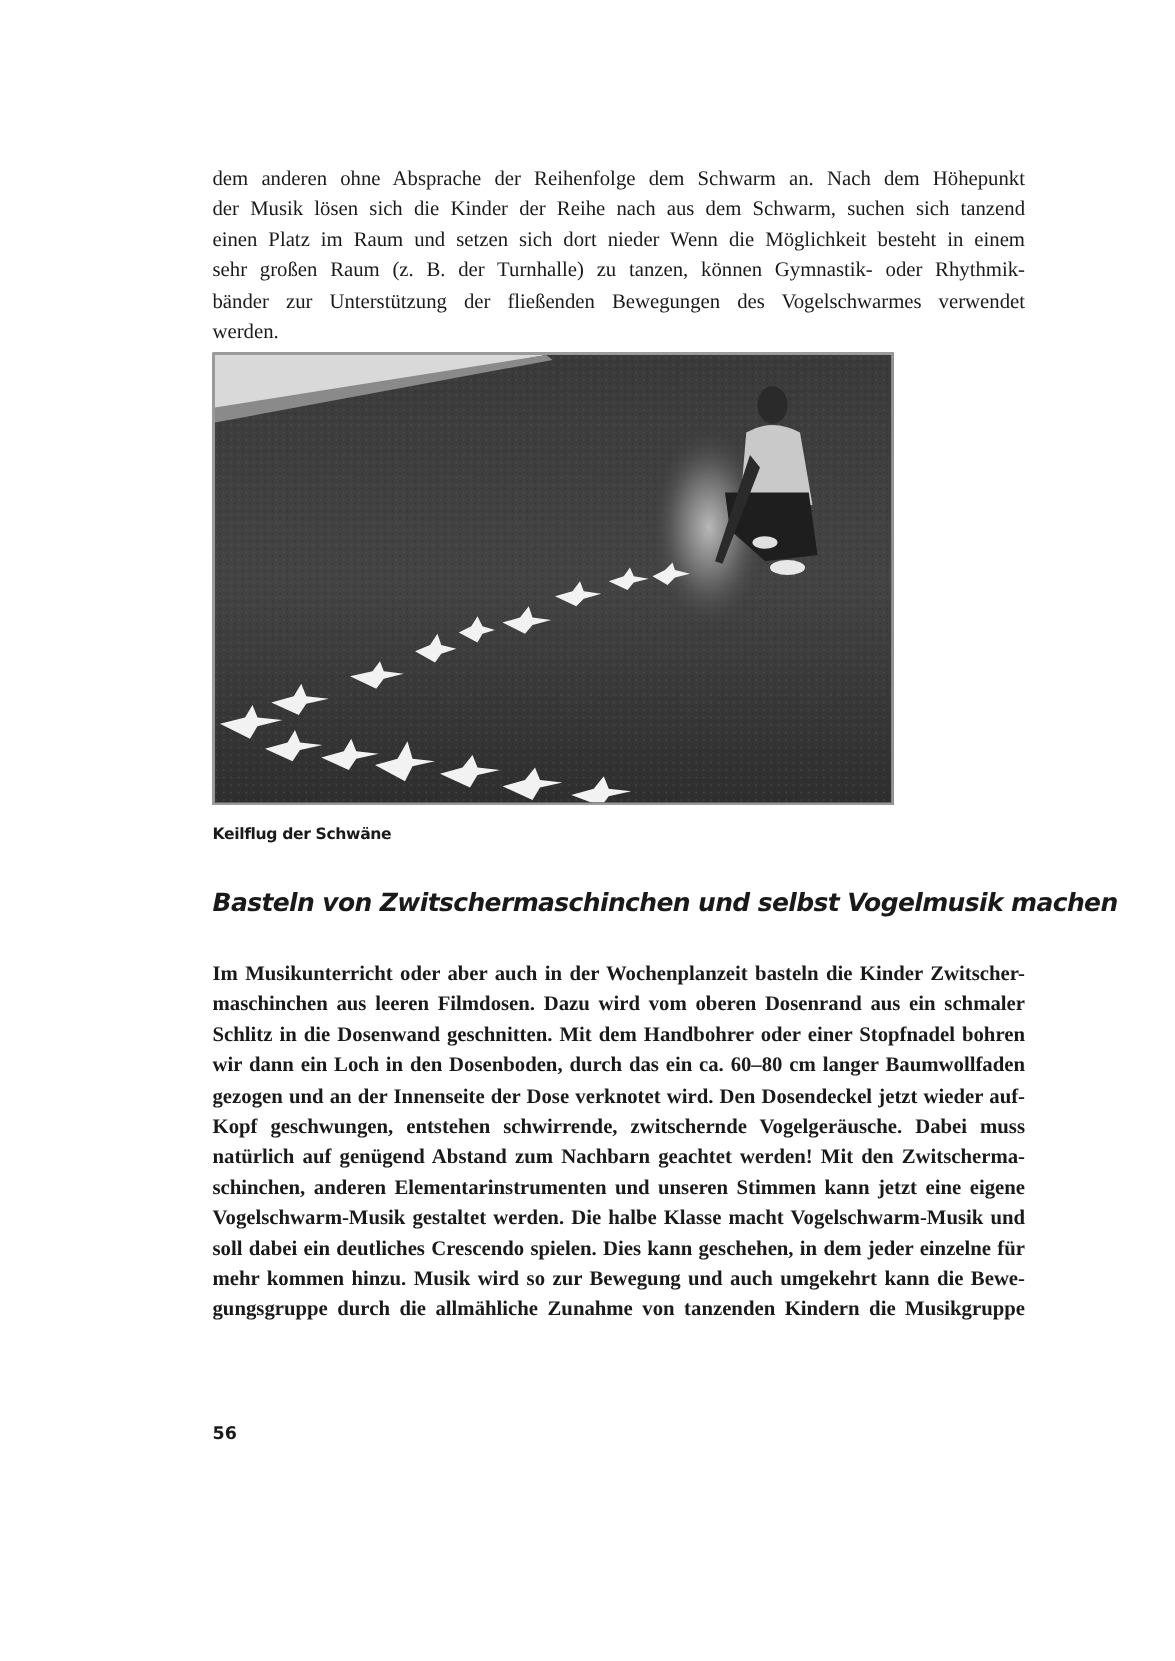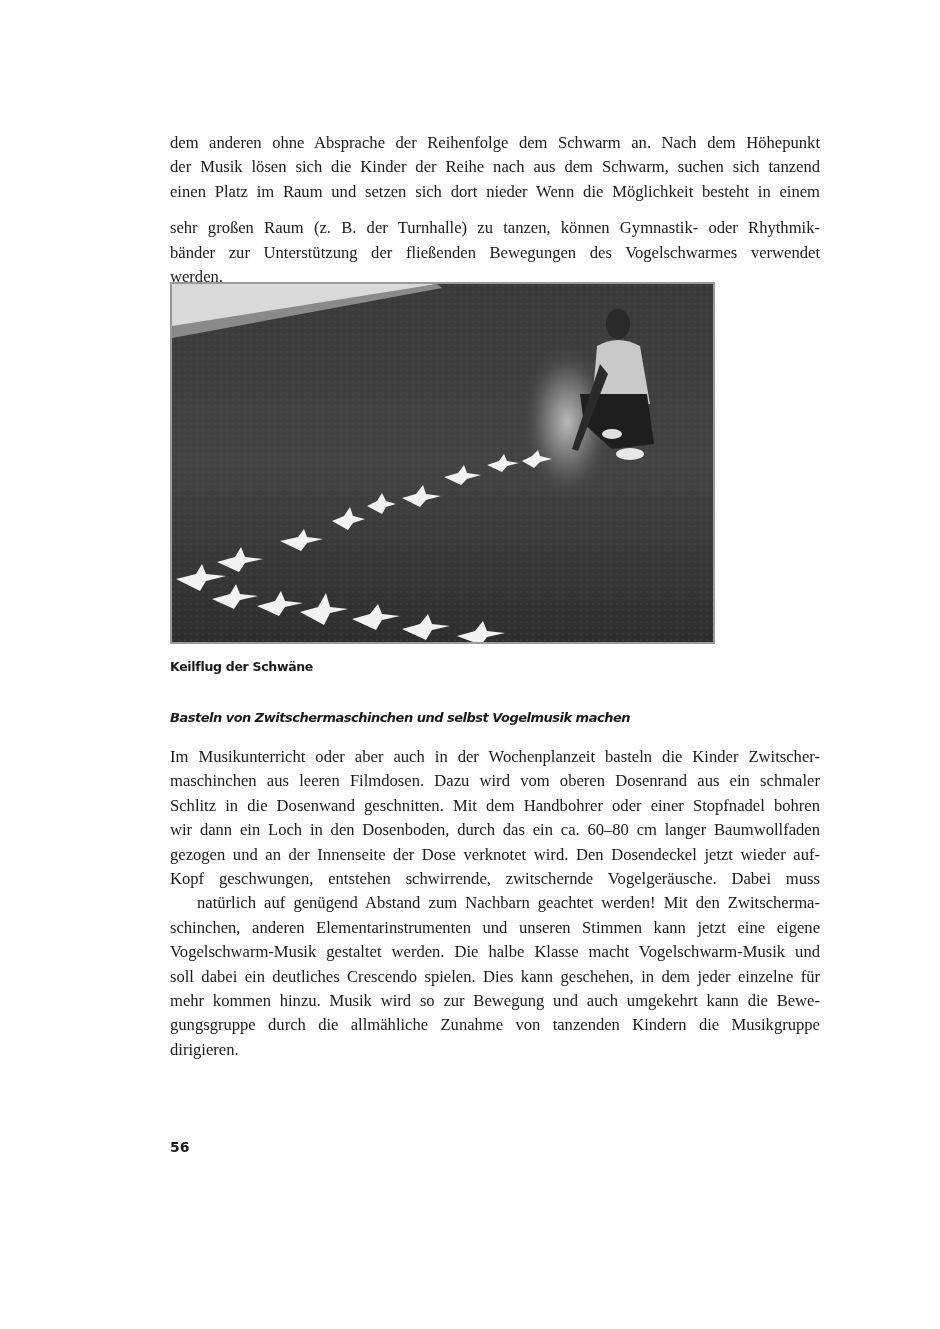--- a/index.html
+++ b/index.html
@@ -6,51 +6,51 @@
   body { width: 940px; height: 1329px; position: relative; overflow: hidden; }
   .page { position: absolute; left: 0; top: 0; width: 940px; height: 947px; background: #fff; }
   .body-text {
     position: absolute; left: 170px; width: 650px;
     font-family: "Liberation Serif", serif; font-size: 16.6px; line-height: 24.4px;
     color: #1a1a1a; text-align: justify; hyphens: manual;
   }
   .body-text span.line { display: block; text-align: justify; text-align-last: justify; white-space: nowrap; }
   .body-text span.line.last { text-align-last: left; }
   #para-1 { top: 131px; }
-  #para-2 { top: 745px; }
+  #para-2 { top: 767px; font-weight: bold; }
   .photo {
     position: absolute; left: 170px; top: 282px; width: 545px; height: 362px;
     border: 2px solid #9a9a9a; box-sizing: border-box; overflow: hidden;
     background: #3c3c3c;
   }
   .caption {
     position: absolute; left: 170px; top: 659px;
     font-family: "DejaVu Sans", sans-serif; font-weight: bold; font-size: 12.5px; color: #1a1a1a;
     letter-spacing: -0.3px;
   }
   .heading {
     position: absolute; left: 170px; top: 710px;
-    font-family: "DejaVu Sans", sans-serif; font-weight: bold; font-style: italic; font-size: 13px; color: #1a1a1a;
+    font-family: "DejaVu Sans", sans-serif; font-weight: bold; font-style: italic; font-size: 20px; color: #1a1a1a;
     letter-spacing: -0.5px;
   }
   .page-number {
     position: absolute; left: 170px; top: 1139px;
     font-family: "DejaVu Sans", sans-serif; font-weight: bold; font-size: 14px; color: #1a1a1a;
   }
 </style>
 </head>
 <body>
 
 <div class="page">
 
   <div class="body-text" id="para-1">
     <span class="line" style="white-space: normal;">dem anderen ohne Absprache der Reihenfolge dem Schwarm an. Nach dem Höhepunkt</span>
     <span class="line" style="white-space: normal;">der Musik lösen sich die Kinder der Reihe nach aus dem Schwarm, suchen sich tanzend</span>
     <span class="line" style="white-space: normal;">einen Platz im Raum und setzen sich dort nieder Wenn die Möglichkeit besteht in einem</span>
-    <span class="line" style="white-space: normal; margin-top: 12px;">sehr großen Raum (z. B. der Turnhalle) zu tanzen, können Gymnastik- oder Rhythmik-</span>
+    <span class="line" style="white-space: normal;">sehr großen Raum (z. B. der Turnhalle) zu tanzen, können Gymnastik- oder Rhythmik-</span>
     <span class="line" style="white-space: normal;">bänder zur Unterstützung der fließenden Bewegungen des Vogelschwarmes verwendet</span>
     <span class="line last" style="white-space: normal;">werden.</span>
   </div>
 
   <div class="photo" title="Schwarz-Weiß-Foto: Ein Mädchen hockt auf einem dunklen Hallenboden und legt weiße Papiervögel in Keilformation aus">
     <svg width="541" height="358" viewBox="0 0 541 358" xmlns="http://www.w3.org/2000/svg">
       <defs>
         <radialGradient id="glow" cx="0.68" cy="0.45" r="0.35">
           <stop offset="0" stop-color="#b8b8b8"></stop>
           <stop offset="0.5" stop-color="#6a6a6a"></stop>
@@ -104,24 +104,23 @@
 
   <div class="heading">Basteln von Zwitschermaschinchen und selbst Vogelmusik machen</div>
 
   <div class="body-text" id="para-2">
     <span class="line" style="white-space: normal;">Im Musikunterricht oder aber auch in der Wochenplanzeit basteln die Kinder Zwitscher-</span>
     <span class="line" style="white-space: normal;">maschinchen aus leeren Filmdosen. Dazu wird vom oberen Dosenrand aus ein schmaler</span>
     <span class="line" style="white-space: normal;">Schlitz in die Dosenwand geschnitten. Mit dem Handbohrer oder einer Stopfnadel bohren</span>
     <span class="line" style="white-space: normal;">wir dann ein Loch in den Dosenboden, durch das ein ca. 60–80 cm langer Baumwollfaden</span>
     <span class="line" style="white-space: normal;">gezogen und an der Innenseite der Dose verknotet wird. Den Dosendeckel jetzt wieder auf-</span>
     <span class="line" style="white-space: normal;">Kopf geschwungen, entstehen schwirrende, zwitschernde Vogelgeräusche. Dabei muss</span>
-    <span class="line" style="white-space: normal; margin-left: 27px;">natürlich auf genügend Abstand zum Nachbarn geachtet werden! Mit den Zwitscherma-</span>
+    <span class="line" style="white-space: normal;">natürlich auf genügend Abstand zum Nachbarn geachtet werden! Mit den Zwitscherma-</span>
     <span class="line" style="white-space: normal;">schinchen, anderen Elementarinstrumenten und unseren Stimmen kann jetzt eine eigene</span>
     <span class="line" style="white-space: normal;">Vogelschwarm-Musik gestaltet werden. Die halbe Klasse macht Vogelschwarm-Musik und</span>
     <span class="line" style="white-space: normal;">soll dabei ein deutliches Crescendo spielen. Dies kann geschehen, in dem jeder einzelne für</span>
     <span class="line" style="white-space: normal;">mehr kommen hinzu. Musik wird so zur Bewegung und auch umgekehrt kann die Bewe-</span>
     <span class="line" style="white-space: normal;">gungsgruppe durch die allmähliche Zunahme von tanzenden Kindern die Musikgruppe</span>
-    <span class="line last" style="white-space: normal;">dirigieren.</span>
   </div>
 
   <div class="page-number">56</div>
 
 </div>
 
 </body></html>

